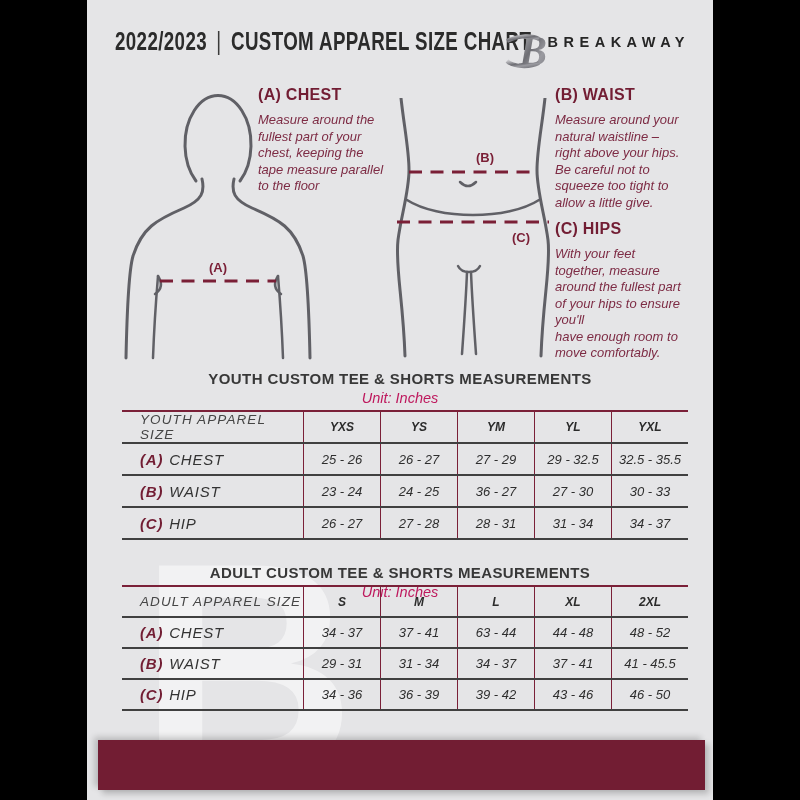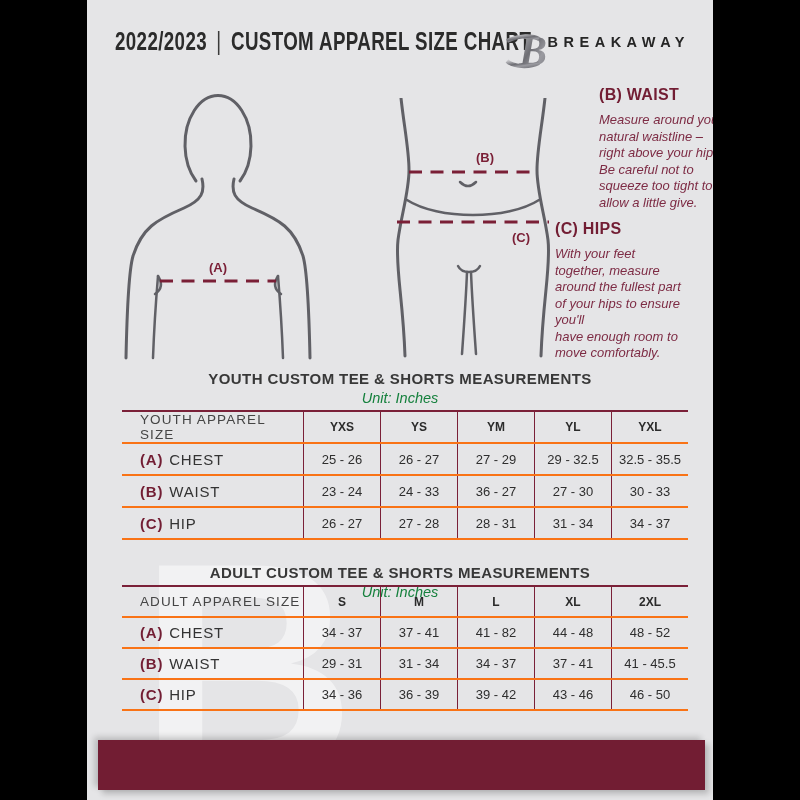--- a/index.html
+++ b/index.html
@@ -22,37 +22,37 @@
   .brand{
     position:absolute;right:23px;top:16px;font-size:14.5px;font-weight:bold;
     letter-spacing:5.5px;color:#262626;white-space:nowrap;padding-left:24px;
   }
   .logo{position:absolute;left:416px;top:8px;}
   
   .inst{position:absolute;z-index:2;}
   .inst h3{margin:0 0 8px 0;font-size:16px;font-weight:bold;color:#721d33;letter-spacing:.3px;}
   .inst p{margin:0;font-size:13px;line-height:16.5px;font-style:italic;color:#7d2b44;white-space:pre-line;}
   .inst-a{left:171px;top:86px;width:160px;}
-  .inst-b{left:468px;top:86px;width:150px;margin-left:44px;}
+  .inst-b{left:468px;top:86px;width:150px;}
   .inst-c{left:468px;top:220px;width:150px;}
   .fig{position:absolute;z-index:1;}
   .fig-chest{left:31px;top:80px;}
   .fig-hips{left:301px;top:98px;}
   
   .tbl-title{position:absolute;left:0;width:626px;text-align:center;z-index:2;}
   .tbl-title .t1{font-size:15px;font-weight:bold;color:#383838;letter-spacing:.4px;}
-  .tbl-title .t2{font-size:14.5px;font-style:italic;color:#15803d;margin-top:3px;}
+  .tbl-title .t2{font-size:14.5px;font-style:italic;color:#be185d;margin-top:3px;}
   .tt-youth{top:370px;}
   .tt-adult{top:546px;margin-top:18px;}
   .sizetable{position:absolute;left:35px;width:566px;z-index:2;}
   .st-youth{top:410px;}
   .st-adult{top:585px;}
   .trow{
     display:grid;grid-template-columns:181px 77px 77px 77px 77px 77px;
-    height:30px;border-bottom:2px solid #f97316;
+    height:30px;border-bottom:2px solid #404040;font-style:italic;
   }
   .st-adult .trow{height:29px;}
   .trow.first{border-top:2px solid #7a2038;}
   .cell{
     display:flex;align-items:center;justify-content:center;
     font-size:13px;color:#2e2e2e;overflow:hidden;
   }
   .cell.v{border-left:1.5px solid #7a2038;}
   .cell.lbl{justify-content:flex-start;padding-left:18px;}
   .hcell{font-weight:bold;font-size:12px;color:#2b2b2b;}
@@ -132,20 +132,28 @@
         <path d="M 79 174 C 78 200, 76 228, 74 256" stroke-width="2.5"></path>
         <path d="M 83 174 C 84 200, 86 228, 88 256" stroke-width="2.5"></path>
       </g>
       <path d="M 21 74 H 149" stroke="#7a1f36" stroke-width="3.2" stroke-dasharray="13 8.5"></path>
       <path d="M 9 124 H 161" stroke="#7a1f36" stroke-width="3.2" stroke-dasharray="13 8.5"></path>
       <text x="97" y="64" text-anchor="middle" font-size="13" font-weight="bold" fill="#7a1f36">(B)</text>
       <text x="133" y="144" text-anchor="middle" font-size="13" font-weight="bold" fill="#7a1f36">(C)</text>
     </svg>
   </div>
 
+  <div class="inst inst-a">
+    <h3>(A) CHEST</h3>
+    <p>Measure around the
+fullest part of your
+chest, keeping the
+tape measure parallel
+to the floor</p>
+  </div>
   <div class="inst inst-b">
     <h3>(B) WAIST</h3>
     <p>Measure around your
 natural waistline –
 right above your hips.
 Be careful not to
 squeeze too tight to
 allow a little give.</p>
   </div>
   <div class="inst inst-c">
@@ -182,21 +190,21 @@
       <div class="cell v">27 - 29</div>
       <div class="cell v">29 - 32.5</div>
       <div class="cell v">32.5 - 35.5</div>
     </div>
     <div class="trow">
       <div class="cell lbl rlbl">
         <span class="pref">(B)</span>
         <span>WAIST</span>
       </div>
       <div class="cell v">23 - 24</div>
-      <div class="cell v">24 - 33</div>
+      <div class="cell v">24 - 25</div>
       <div class="cell v">36 - 27</div>
       <div class="cell v">27 - 30</div>
       <div class="cell v">30 - 33</div>
     </div>
     <div class="trow">
       <div class="cell lbl rlbl">
         <span class="pref">(C)</span>
         <span>HIP</span>
       </div>
       <div class="cell v">26 - 27</div>
@@ -220,21 +228,21 @@
       <div class="cell v hcell">XL</div>
       <div class="cell v hcell">2XL</div>
     </div>
     <div class="trow">
       <div class="cell lbl rlbl">
         <span class="pref">(A)</span>
         <span>CHEST</span>
       </div>
       <div class="cell v">34 - 37</div>
       <div class="cell v">37 - 41</div>
-      <div class="cell v">41 - 82</div>
+      <div class="cell v">63 - 44</div>
       <div class="cell v">44 - 48</div>
       <div class="cell v">48 - 52</div>
     </div>
     <div class="trow">
       <div class="cell lbl rlbl">
         <span class="pref">(B)</span>
         <span>WAIST</span>
       </div>
       <div class="cell v">29 - 31</div>
       <div class="cell v">31 - 34</div>

